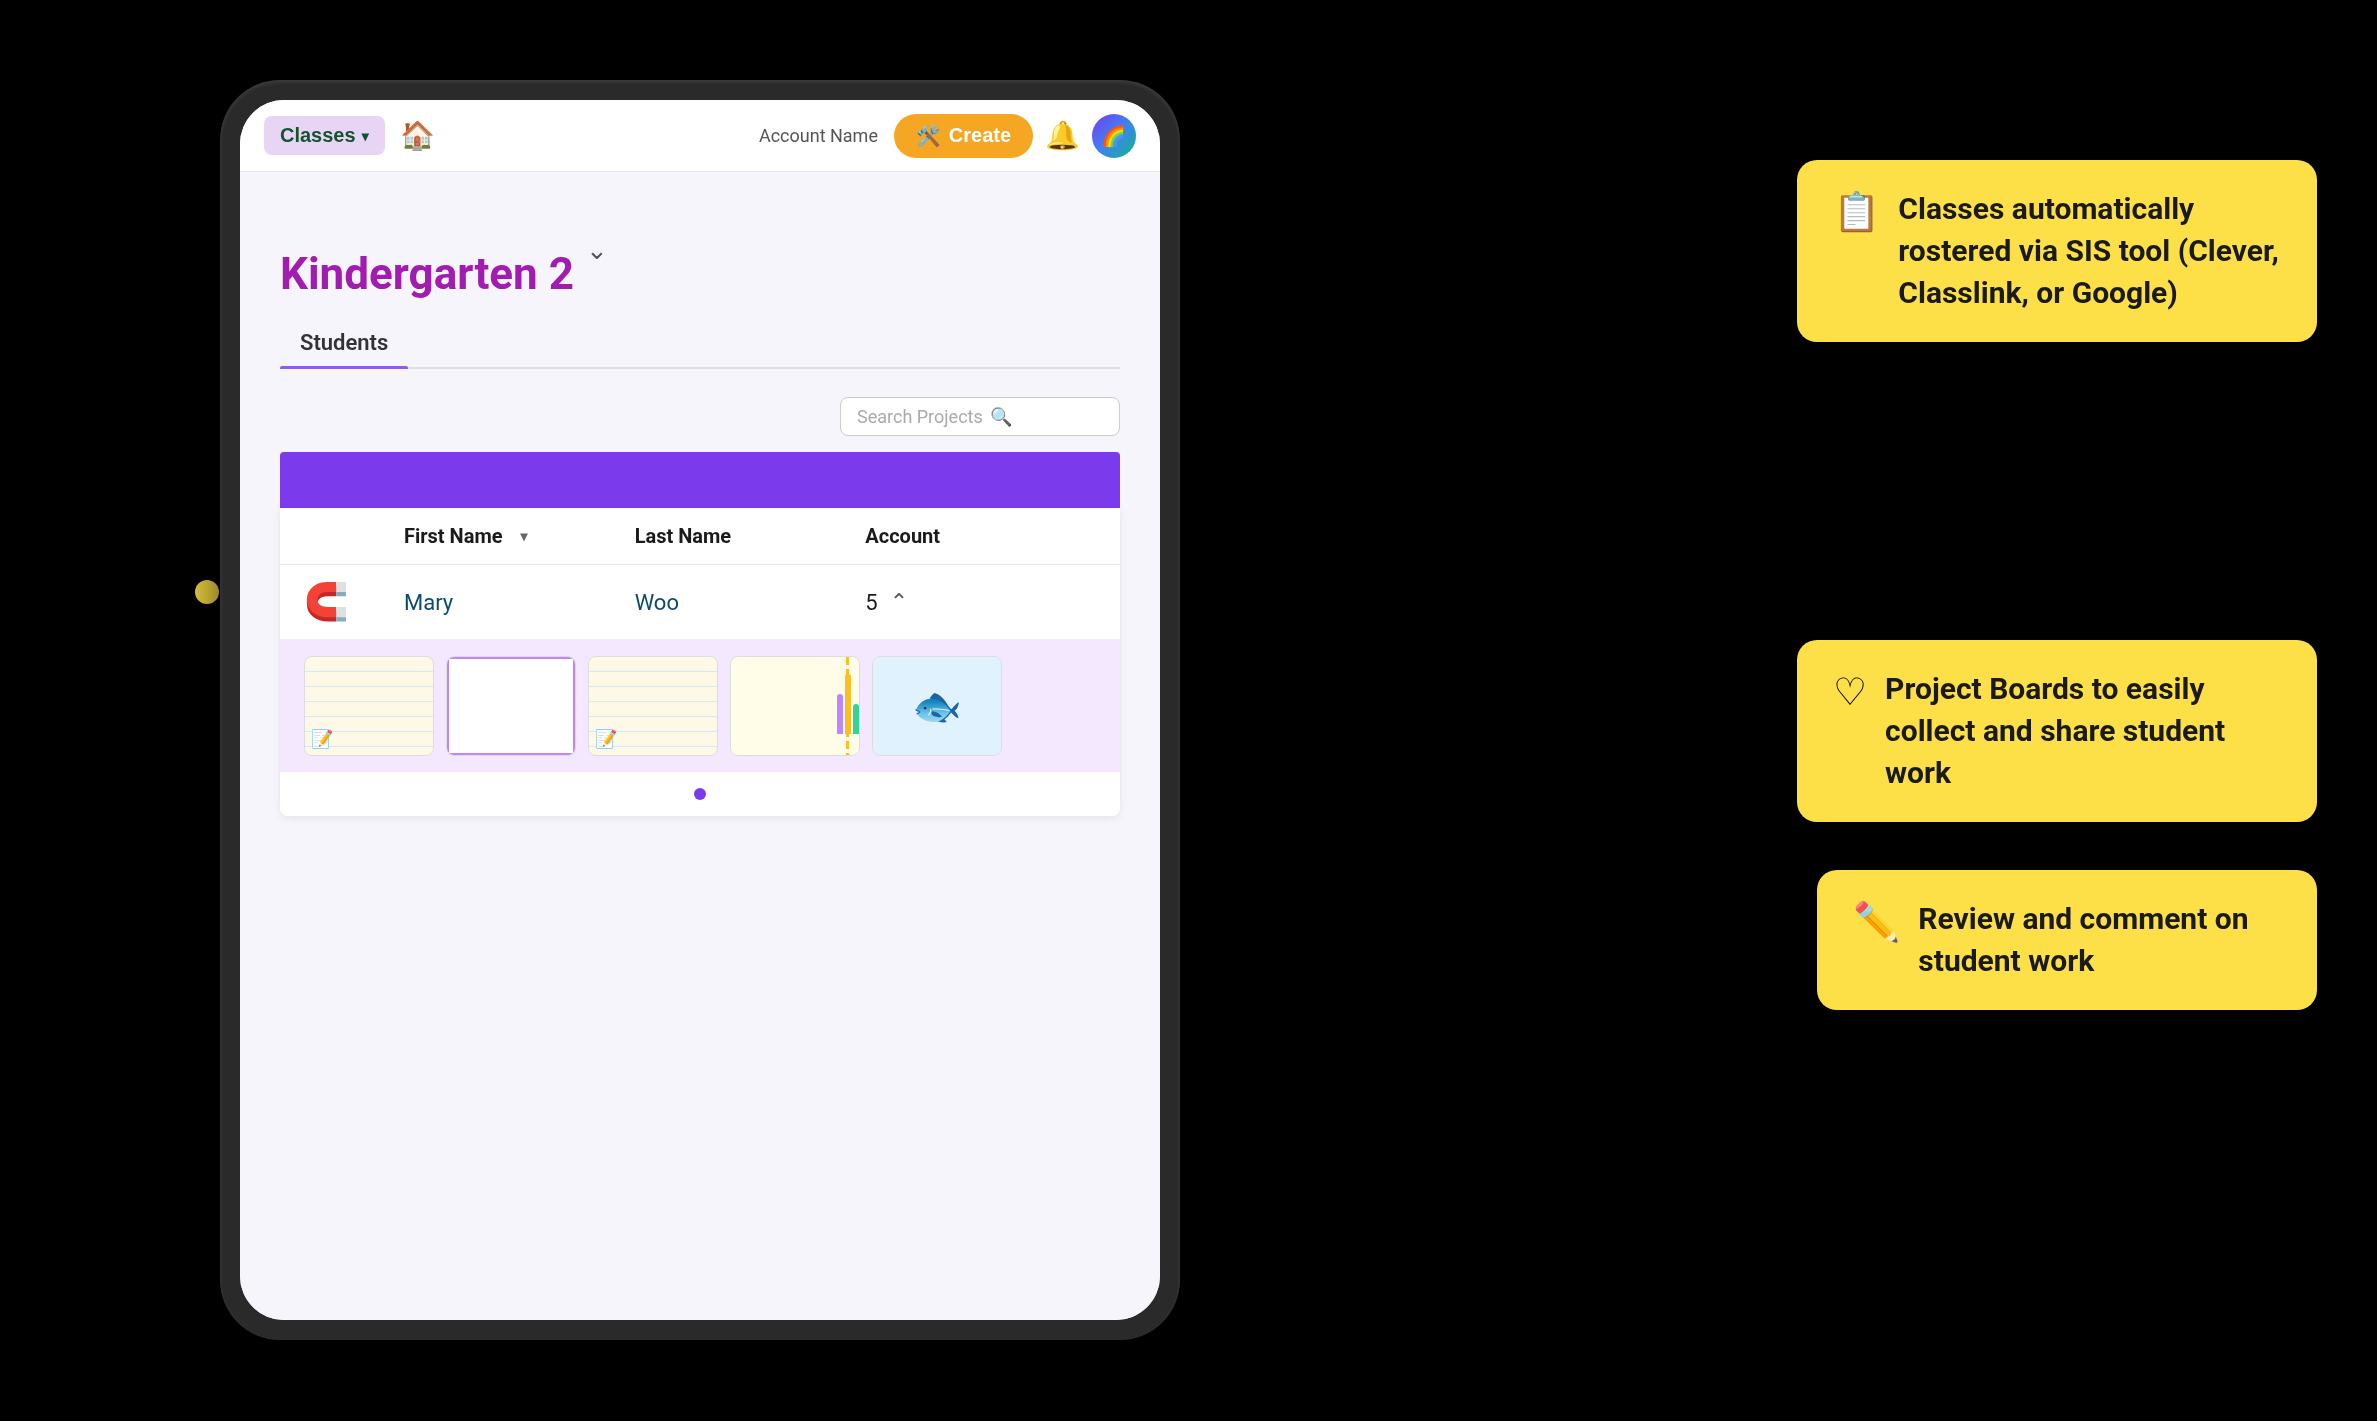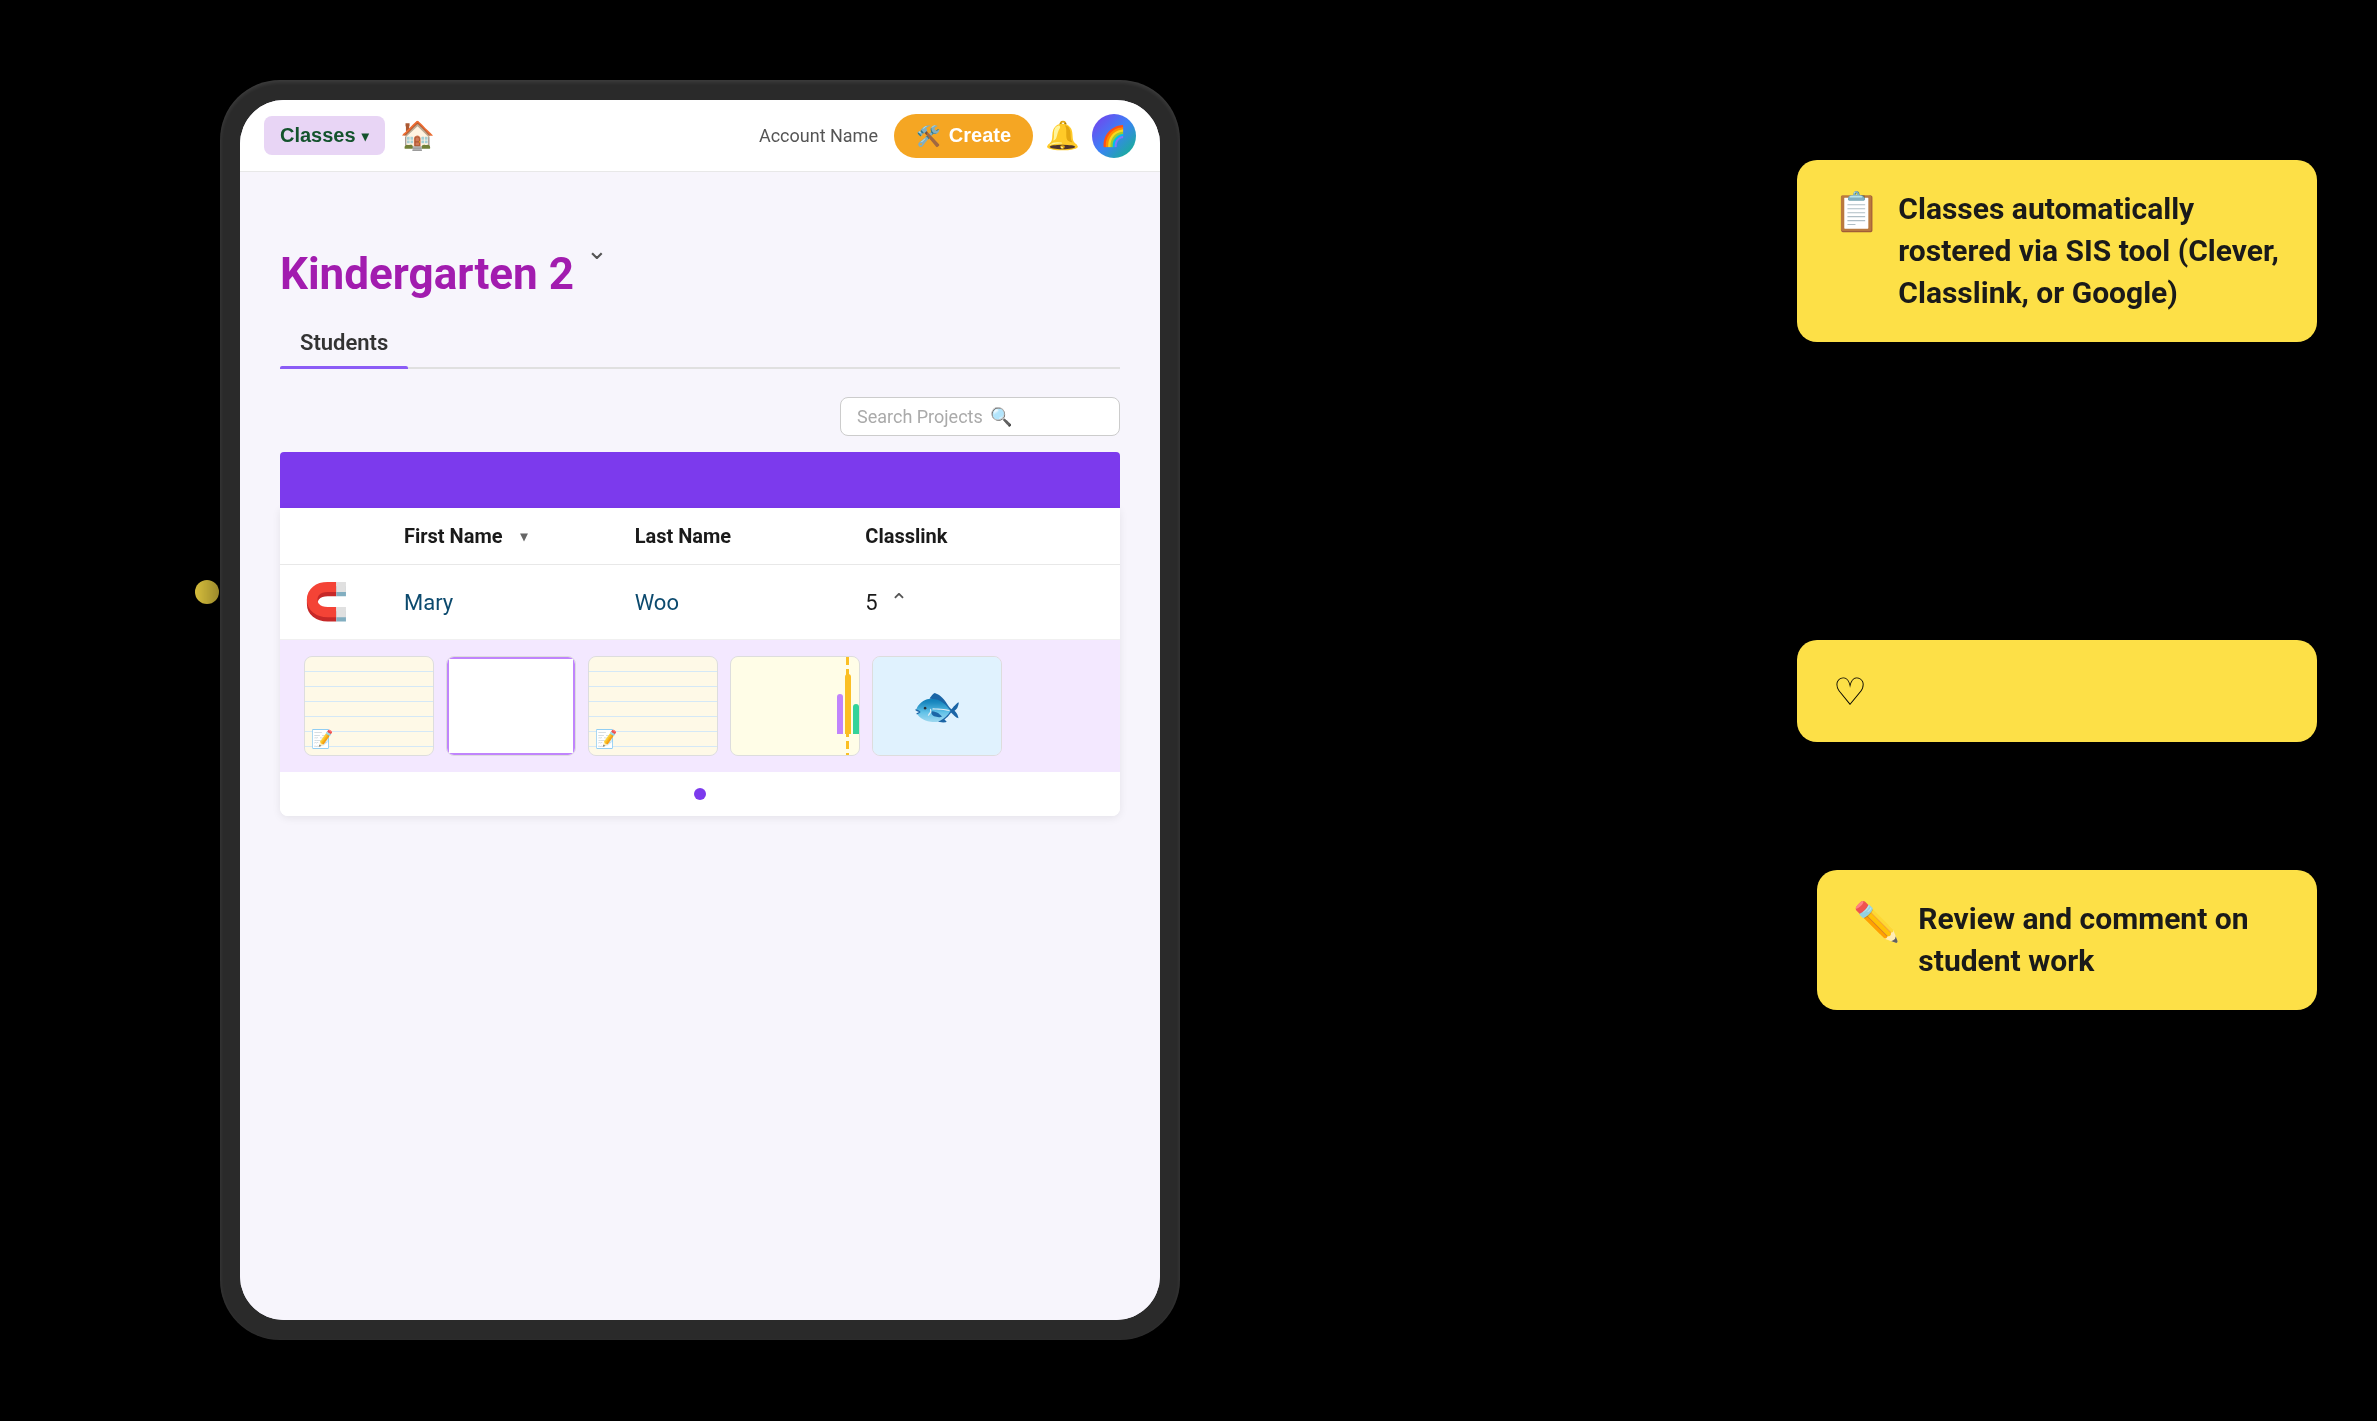--- a/index.html
+++ b/index.html
@@ -520,21 +520,21 @@
           <div class="table-header-row">
             <div></div>
             <div class="table-col-header sortable">
               <span>First Name</span>
               <span class="sort-arrow">▾</span>
             </div>
             <div class="table-col-header">
               <span>Last Name</span>
             </div>
             <div class="table-col-header">
-              <span>Classlink</span>
+              <span>Account</span>
             </div>
           </div>
 
           <div class="student-row">
             <div class="student-avatar">
               <span>🧲</span>
             </div>
             <div class="student-name">Mary</div>
             <div class="student-name">Woo</div>
             <div class="project-count">
@@ -594,20 +594,21 @@
   <div class="tooltip-card tooltip-sis">
     <div class="tooltip-card-content">
       <span class="tooltip-icon">📋</span>
       <span class="tooltip-text">Classes automatically rostered via SIS tool (Clever, Classlink, or Google)</span>
     </div>
   </div>
 
   <div class="tooltip-card tooltip-projects">
     <div class="tooltip-card-content">
       <span class="tooltip-icon">♡</span>
+      <span class="tooltip-text">Project Boards to easily collect and share student work</span>
     </div>
   </div>
 
   <div class="tooltip-card tooltip-review">
     <div class="tooltip-card-content">
       <span class="tooltip-icon">✏️</span>
       <span class="tooltip-text">Review and comment on student work</span>
     </div>
   </div>
 

